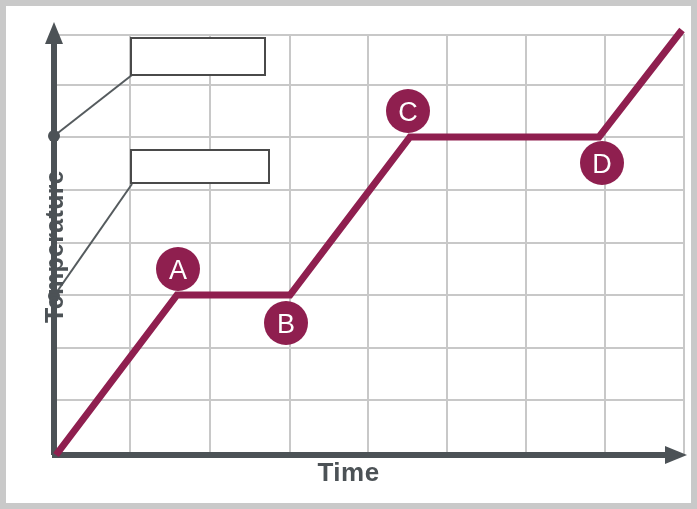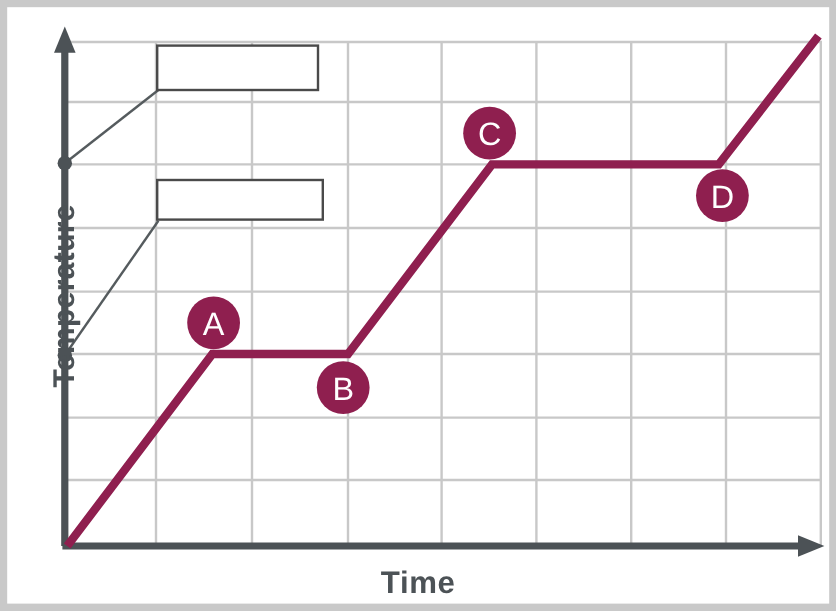--- a/index.html
+++ b/index.html
@@ -37,21 +37,21 @@
   .axis-label {
     position: absolute;
     color: #4c5256;
     font-weight: bold;
     font-family: "Liberation Sans", sans-serif;
     white-space: nowrap;
     user-select: none;
   }
   #x-axis-title {
     left: 0;
-    top: 470px;
+    top: 457px;
     width: 697px;
     text-align: center;
     font-size: 26px;
     letter-spacing: 0.5px;
   }
   #y-axis-title {
     left: -96px;
     top: 232px;
     width: 300px;
     text-align: center;

